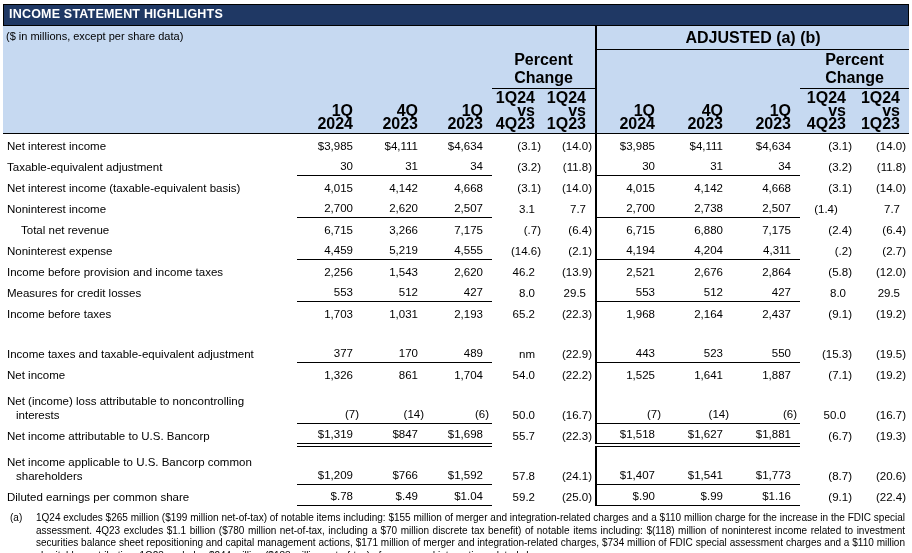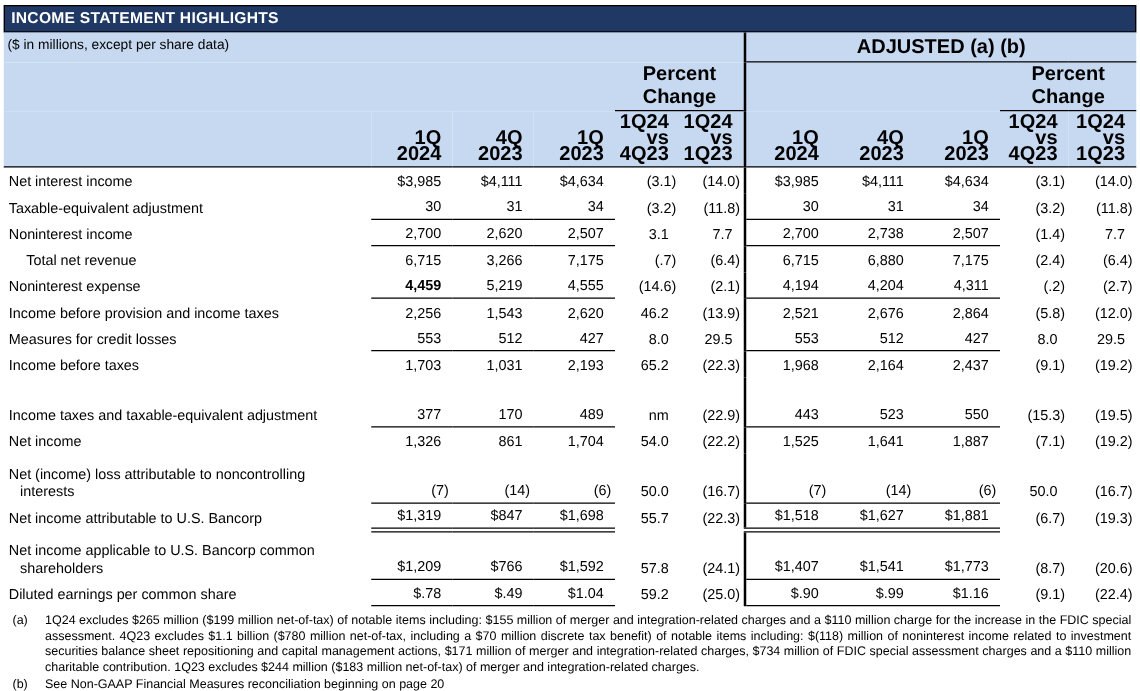--- a/index.html
+++ b/index.html
@@ -158,48 +158,61 @@
           <td class="num ul-single" style="padding-right: 9px;">34</td>
           <td class="num" style="padding-right: 3px;">(3.2)</td>
           <td class="num" style="padding-right: 3px;">(11.8)</td>
           <td class="num ul-single divider" style="padding-right: 9px;">30</td>
           <td class="num ul-single" style="padding-right: 9px;">31</td>
           <td class="num ul-single" style="padding-right: 9px;">34</td>
           <td class="num" style="padding-right: 3px;">(3.2)</td>
           <td class="num" style="padding-right: 3px;">(11.8)</td>
         </tr>
         <tr>
+          <td class="label"><span class="lwrap">Net interest income (taxable-equivalent basis)</span></td>
+          <td class="num" style="padding-right: 9px;">4,015</td>
+          <td class="num" style="padding-right: 9px;">4,142</td>
+          <td class="num" style="padding-right: 9px;">4,668</td>
+          <td class="num" style="padding-right: 3px;">(3.1)</td>
+          <td class="num" style="padding-right: 3px;">(14.0)</td>
+          <td class="num divider" style="padding-right: 9px;">4,015</td>
+          <td class="num" style="padding-right: 9px;">4,142</td>
+          <td class="num" style="padding-right: 9px;">4,668</td>
+          <td class="num" style="padding-right: 3px;">(3.1)</td>
+          <td class="num" style="padding-right: 3px;">(14.0)</td>
+        </tr>
+        <tr>
           <td class="label"><span class="lwrap">Noninterest income</span></td>
           <td class="num ul-single" style="padding-right: 9px;">2,700</td>
           <td class="num ul-single" style="padding-right: 9px;">2,620</td>
           <td class="num ul-single" style="padding-right: 9px;">2,507</td>
           <td class="num" style="padding-right: 9px;">3.1</td>
           <td class="num" style="padding-right: 9px;">7.7</td>
           <td class="num ul-single divider" style="padding-right: 9px;">2,700</td>
           <td class="num ul-single" style="padding-right: 9px;">2,738</td>
           <td class="num ul-single" style="padding-right: 9px;">2,507</td>
-          <td class="num" style="padding-right: 3px;">(1.4)</td>
+          <td class="num" style="padding-right: 3px; text-align: center;">(1.4)</td>
           <td class="num" style="padding-right: 9px;">7.7</td>
         </tr>
         <tr>
           <td class="label indent"><span class="lwrap">Total net revenue</span></td>
           <td class="num" style="padding-right: 9px;">6,715</td>
           <td class="num" style="padding-right: 9px;">3,266</td>
           <td class="num" style="padding-right: 9px;">7,175</td>
           <td class="num" style="padding-right: 3px;">(.7)</td>
           <td class="num" style="padding-right: 3px;">(6.4)</td>
           <td class="num divider" style="padding-right: 9px;">6,715</td>
           <td class="num" style="padding-right: 9px;">6,880</td>
           <td class="num" style="padding-right: 9px;">7,175</td>
           <td class="num" style="padding-right: 3px;">(2.4)</td>
           <td class="num" style="padding-right: 3px;">(6.4)</td>
         </tr>
         <tr>
           <td class="label"><span class="lwrap">Noninterest expense</span></td>
-          <td class="num ul-single" style="padding-right: 9px; font-weight: bold;">4,459</td>
+          <td class="num ul-single" style="padding-right: 9px;">4,459</td>
           <td class="num ul-single" style="padding-right: 9px;">5,219</td>
           <td class="num ul-single" style="padding-right: 9px;">4,555</td>
           <td class="num" style="padding-right: 3px;">(14.6)</td>
           <td class="num" style="padding-right: 3px;">(2.1)</td>
           <td class="num ul-single divider" style="padding-right: 9px;">4,194</td>
           <td class="num ul-single" style="padding-right: 9px;">4,204</td>
           <td class="num ul-single" style="padding-right: 9px;">4,311</td>
           <td class="num" style="padding-right: 3px;">(.2)</td>
           <td class="num" style="padding-right: 3px;">(2.7)</td>
         </tr>

